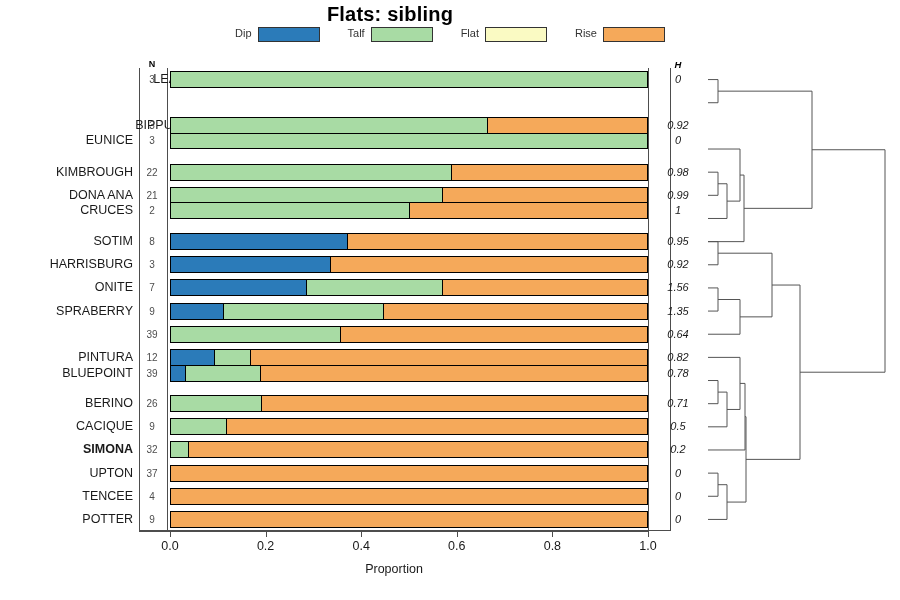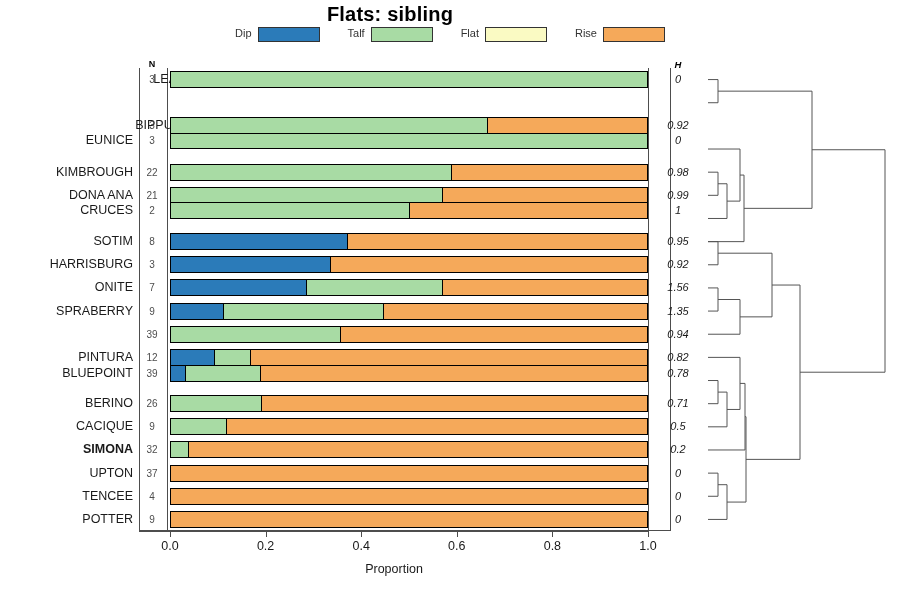--- a/index.html
+++ b/index.html
@@ -206,21 +206,21 @@
           <div class="seg" style="flex: 0.555 0 0px; background: rgb(245, 169, 90);"></div>
         </div>
         <div class="hcell">1.35</div>
       </div>
       <div class="row" style="top: 254.65px;">
         <div class="ncell">39</div>
         <div class="bar">
           <div class="seg" style="flex: 0.355 0 0px; background: rgb(168, 219, 164);"></div>
           <div class="seg" style="flex: 0.645 0 0px; background: rgb(245, 169, 90);"></div>
         </div>
-        <div class="hcell">0.94</div>
+        <div class="hcell">0.64</div>
       </div>
       <div class="row" style="top: 277.8px;">
         <div class="ylabel" style="left: 0px; width: 133px;">PINTURA</div>
         <div class="ncell">12</div>
         <div class="bar">
           <div class="seg" style="flex: 0.09 0 0px; background: rgb(43, 123, 185);"></div>
           <div class="seg" style="flex: 0.075 0 0px; background: rgb(168, 219, 164);"></div>
           <div class="seg" style="flex: 0.835 0 0px; background: rgb(245, 169, 90);"></div>
         </div>
         <div class="hcell">0.82</div>

